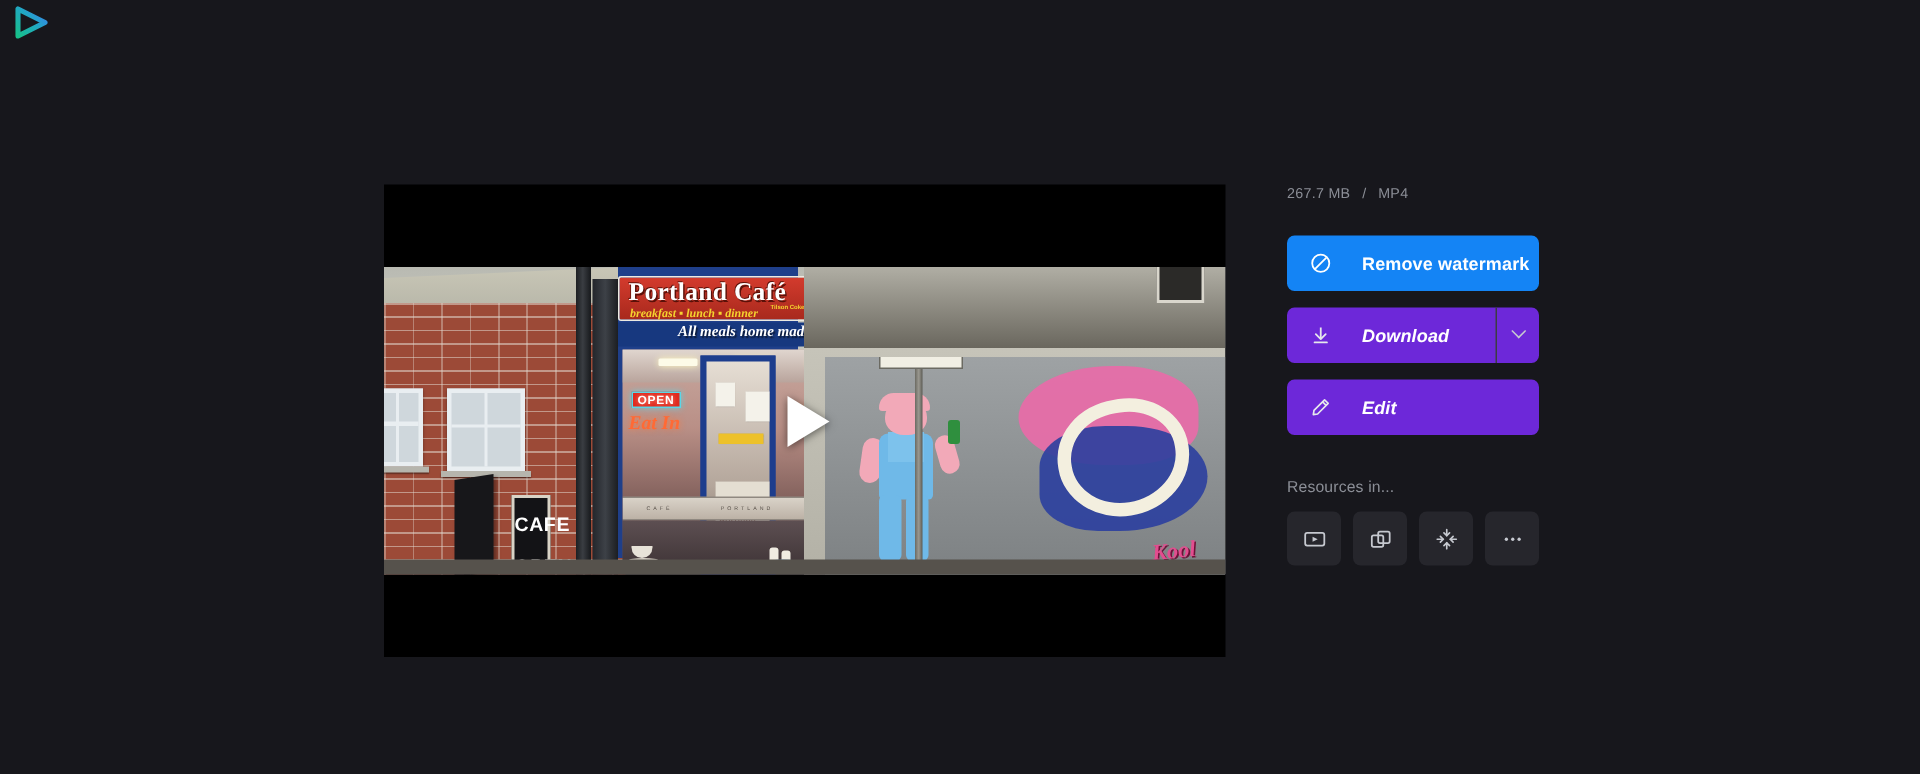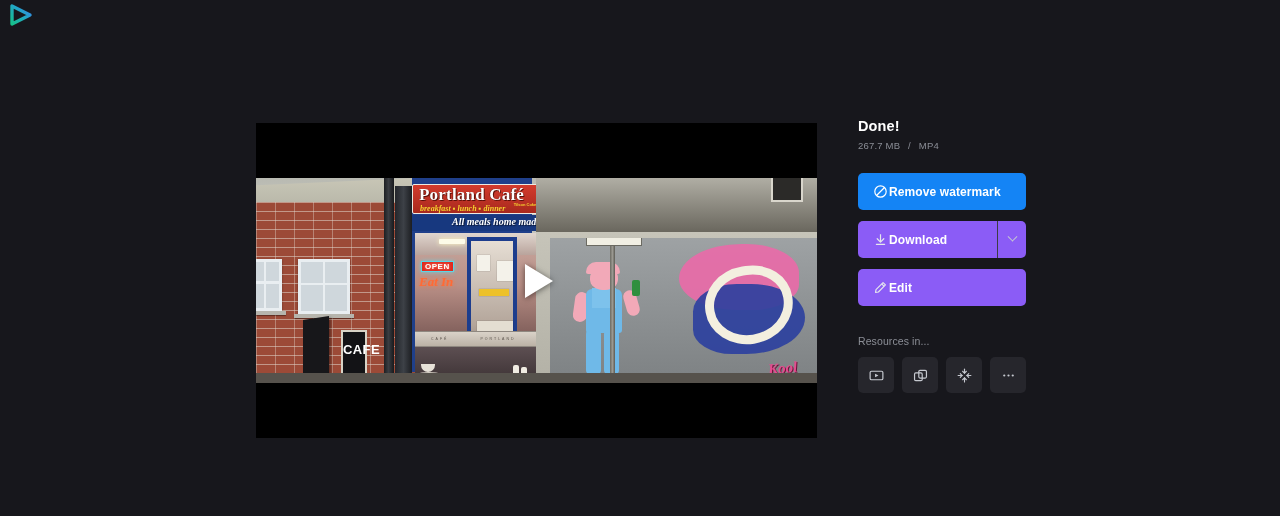--- a/index.html
+++ b/index.html
@@ -432,28 +432,29 @@
     align-items: center;
     cursor: pointer;
     user-select: none;
   }
   .btn-primary {
     background: #1484f5;
     margin-top: 22px;
     padding-left: 15px;
   }
   .btn-label {
-    color: #fff; font-size: 12px; font-weight: bold; margin-left: 1px;
+    color: #fff; font-size: 12px; font-weight: bold; margin-left: 20px;
     letter-spacing: .1px;
   }
   .btn-secondary {
-    background: #8b5cf6;
+    background: #6d28d9;
     margin-top: 11px;
     padding-left: 15px;
     position: relative;
+    font-style: italic;
   }
   .btn-split {
     position: absolute; right: 0; top: 0; width: 29px; height: 37px;
     display: flex; align-items: center; justify-content: center;
     border-left: 1px solid #3c3c44;
   }
   .chev-sm {
     width: 7px; height: 7px;
     border-right: 1.4px solid #c6c9d0;
     border-bottom: 1.4px solid #c6c9d0;
@@ -610,21 +611,20 @@
     </div>
 
     <div class="play-overlay">
       <div class="play-tri"></div>
     </div>
 
   </div>
 
   <div class="panel">
 
-    <div class="panel-title">Done!</div>
 
     <div class="panel-meta">
       <span>267.7 MB</span>
       <span class="sep">/</span>
       <span>MP4</span>
     </div>
 
     <div class="btn btn-primary">
       <svg class="icon" viewBox="0 0 20 20">
         <circle cx="10" cy="10" r="7.6" fill="none" stroke="#fff" stroke-width="1.6"></circle>

